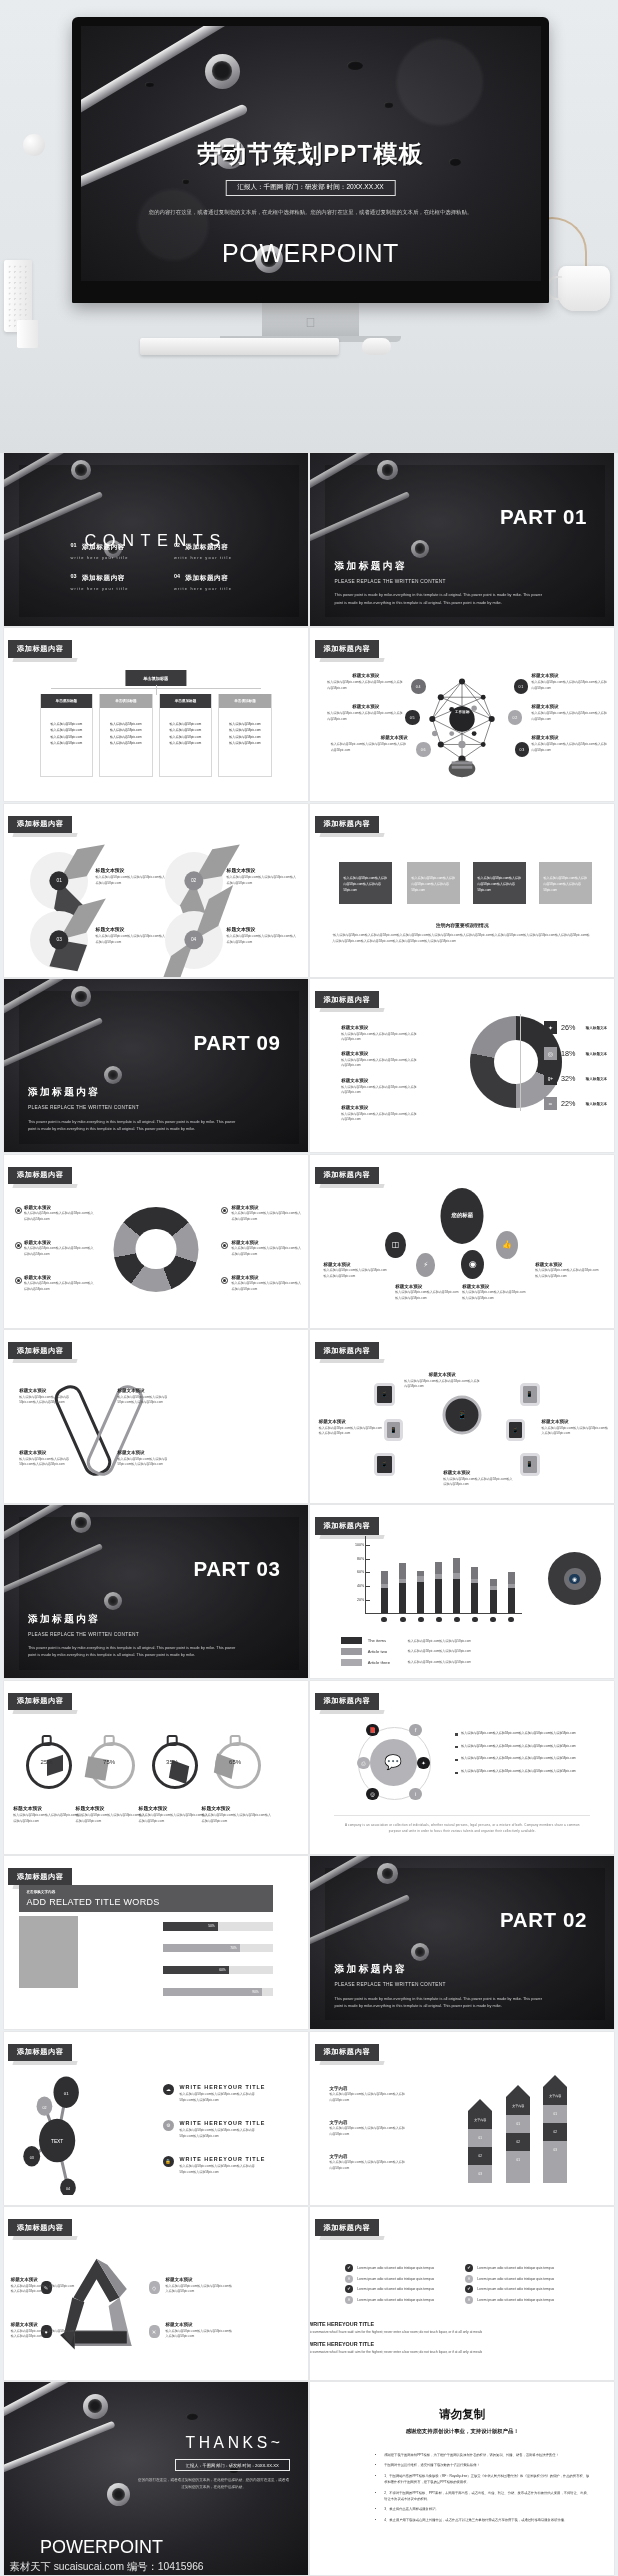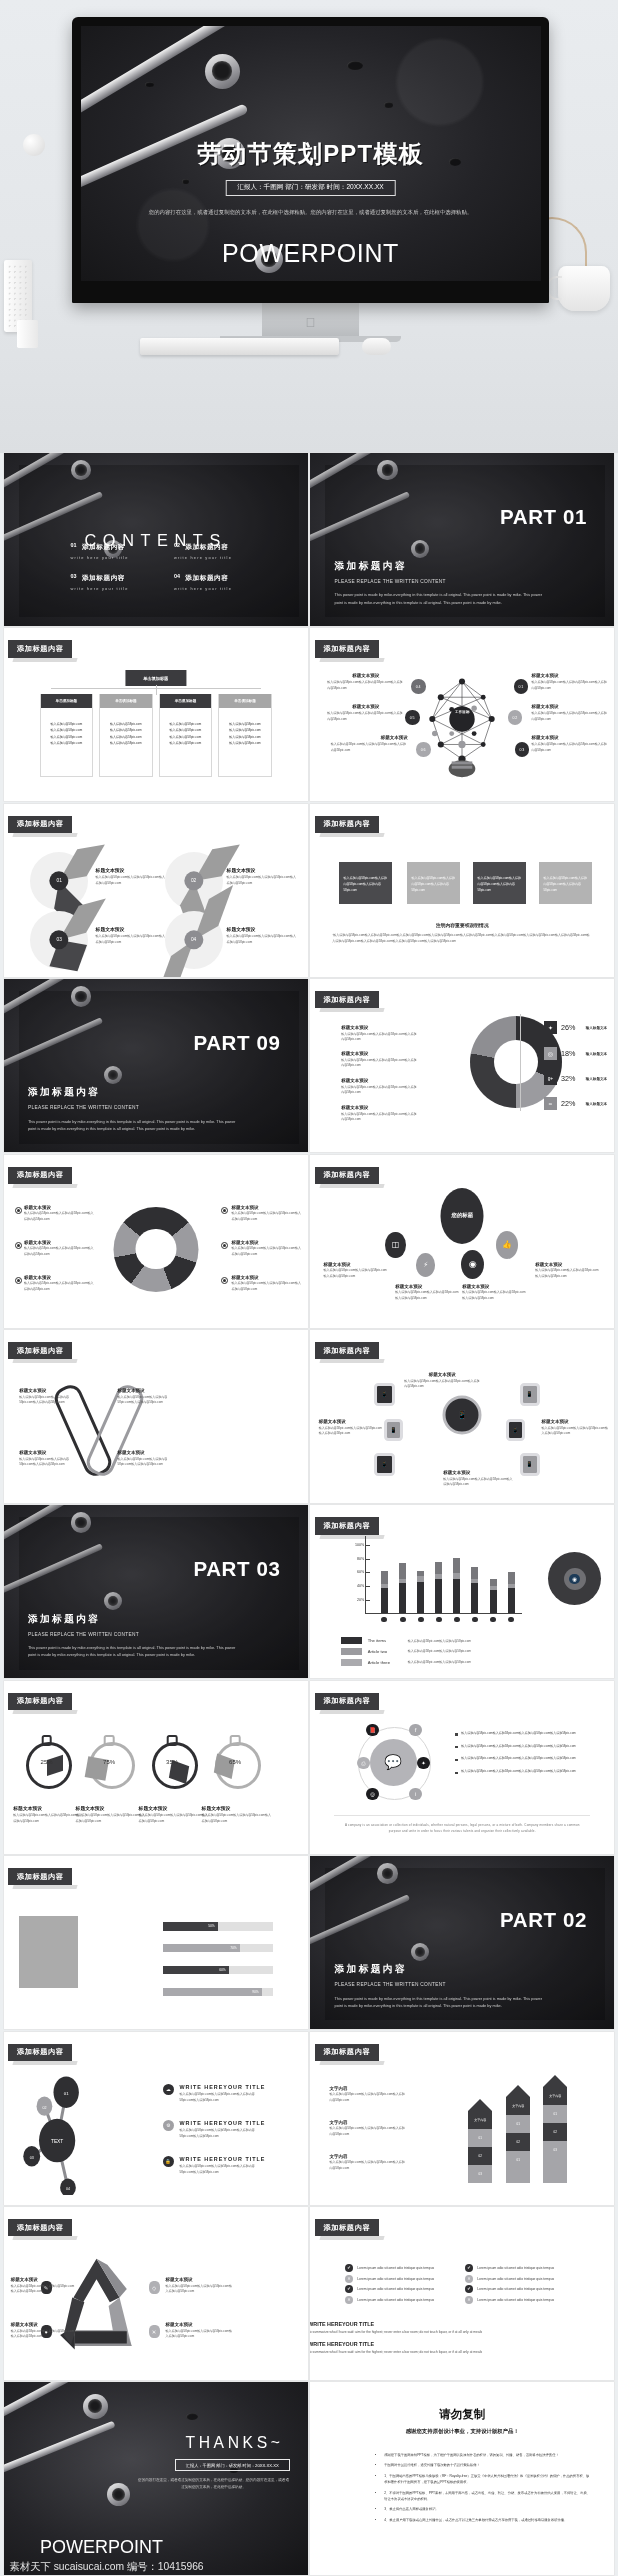--- a/index.html
+++ b/index.html
@@ -881,20 +881,24 @@
             </div>
         </div>
         <div style="position:absolute;left:24px;right:24px;top:134px;height:0.6px;background:#e2e2e2"></div>
         <div style="position:absolute;left:34px;right:34px;top:141px;text-align:center;font-size:3px;line-height:2.2;color:#777;letter-spacing:0.2px">A company is an association or collection of individuals, whether natural persons, legal persons, or a mixture of both. Company members share a common purpose and unite in order to focus their various talents and organize their collectively available.</div>
       </div>
     </div>
 
     <div class="row">
       <div class="slide">
         <div class="tag">添加标题内容</div>
+        <div class="hdbox">
+          <span class="s">在击添换文字内容</span>
+          <span class="b">ADD RELATED TITLE WORDS</span>
+        </div>
         <div class="imgph"></div>
         <div class="pbwrap" style="top:66px">
           <div class="pb">
             <div class="fillb d" style="width:50%">
                 <span class="lab">50%</span>
               </div>
             </div>
           <div class="pb">
             <div class="fillb l" style="width:70%">
                 <span class="lab">70%</span>

